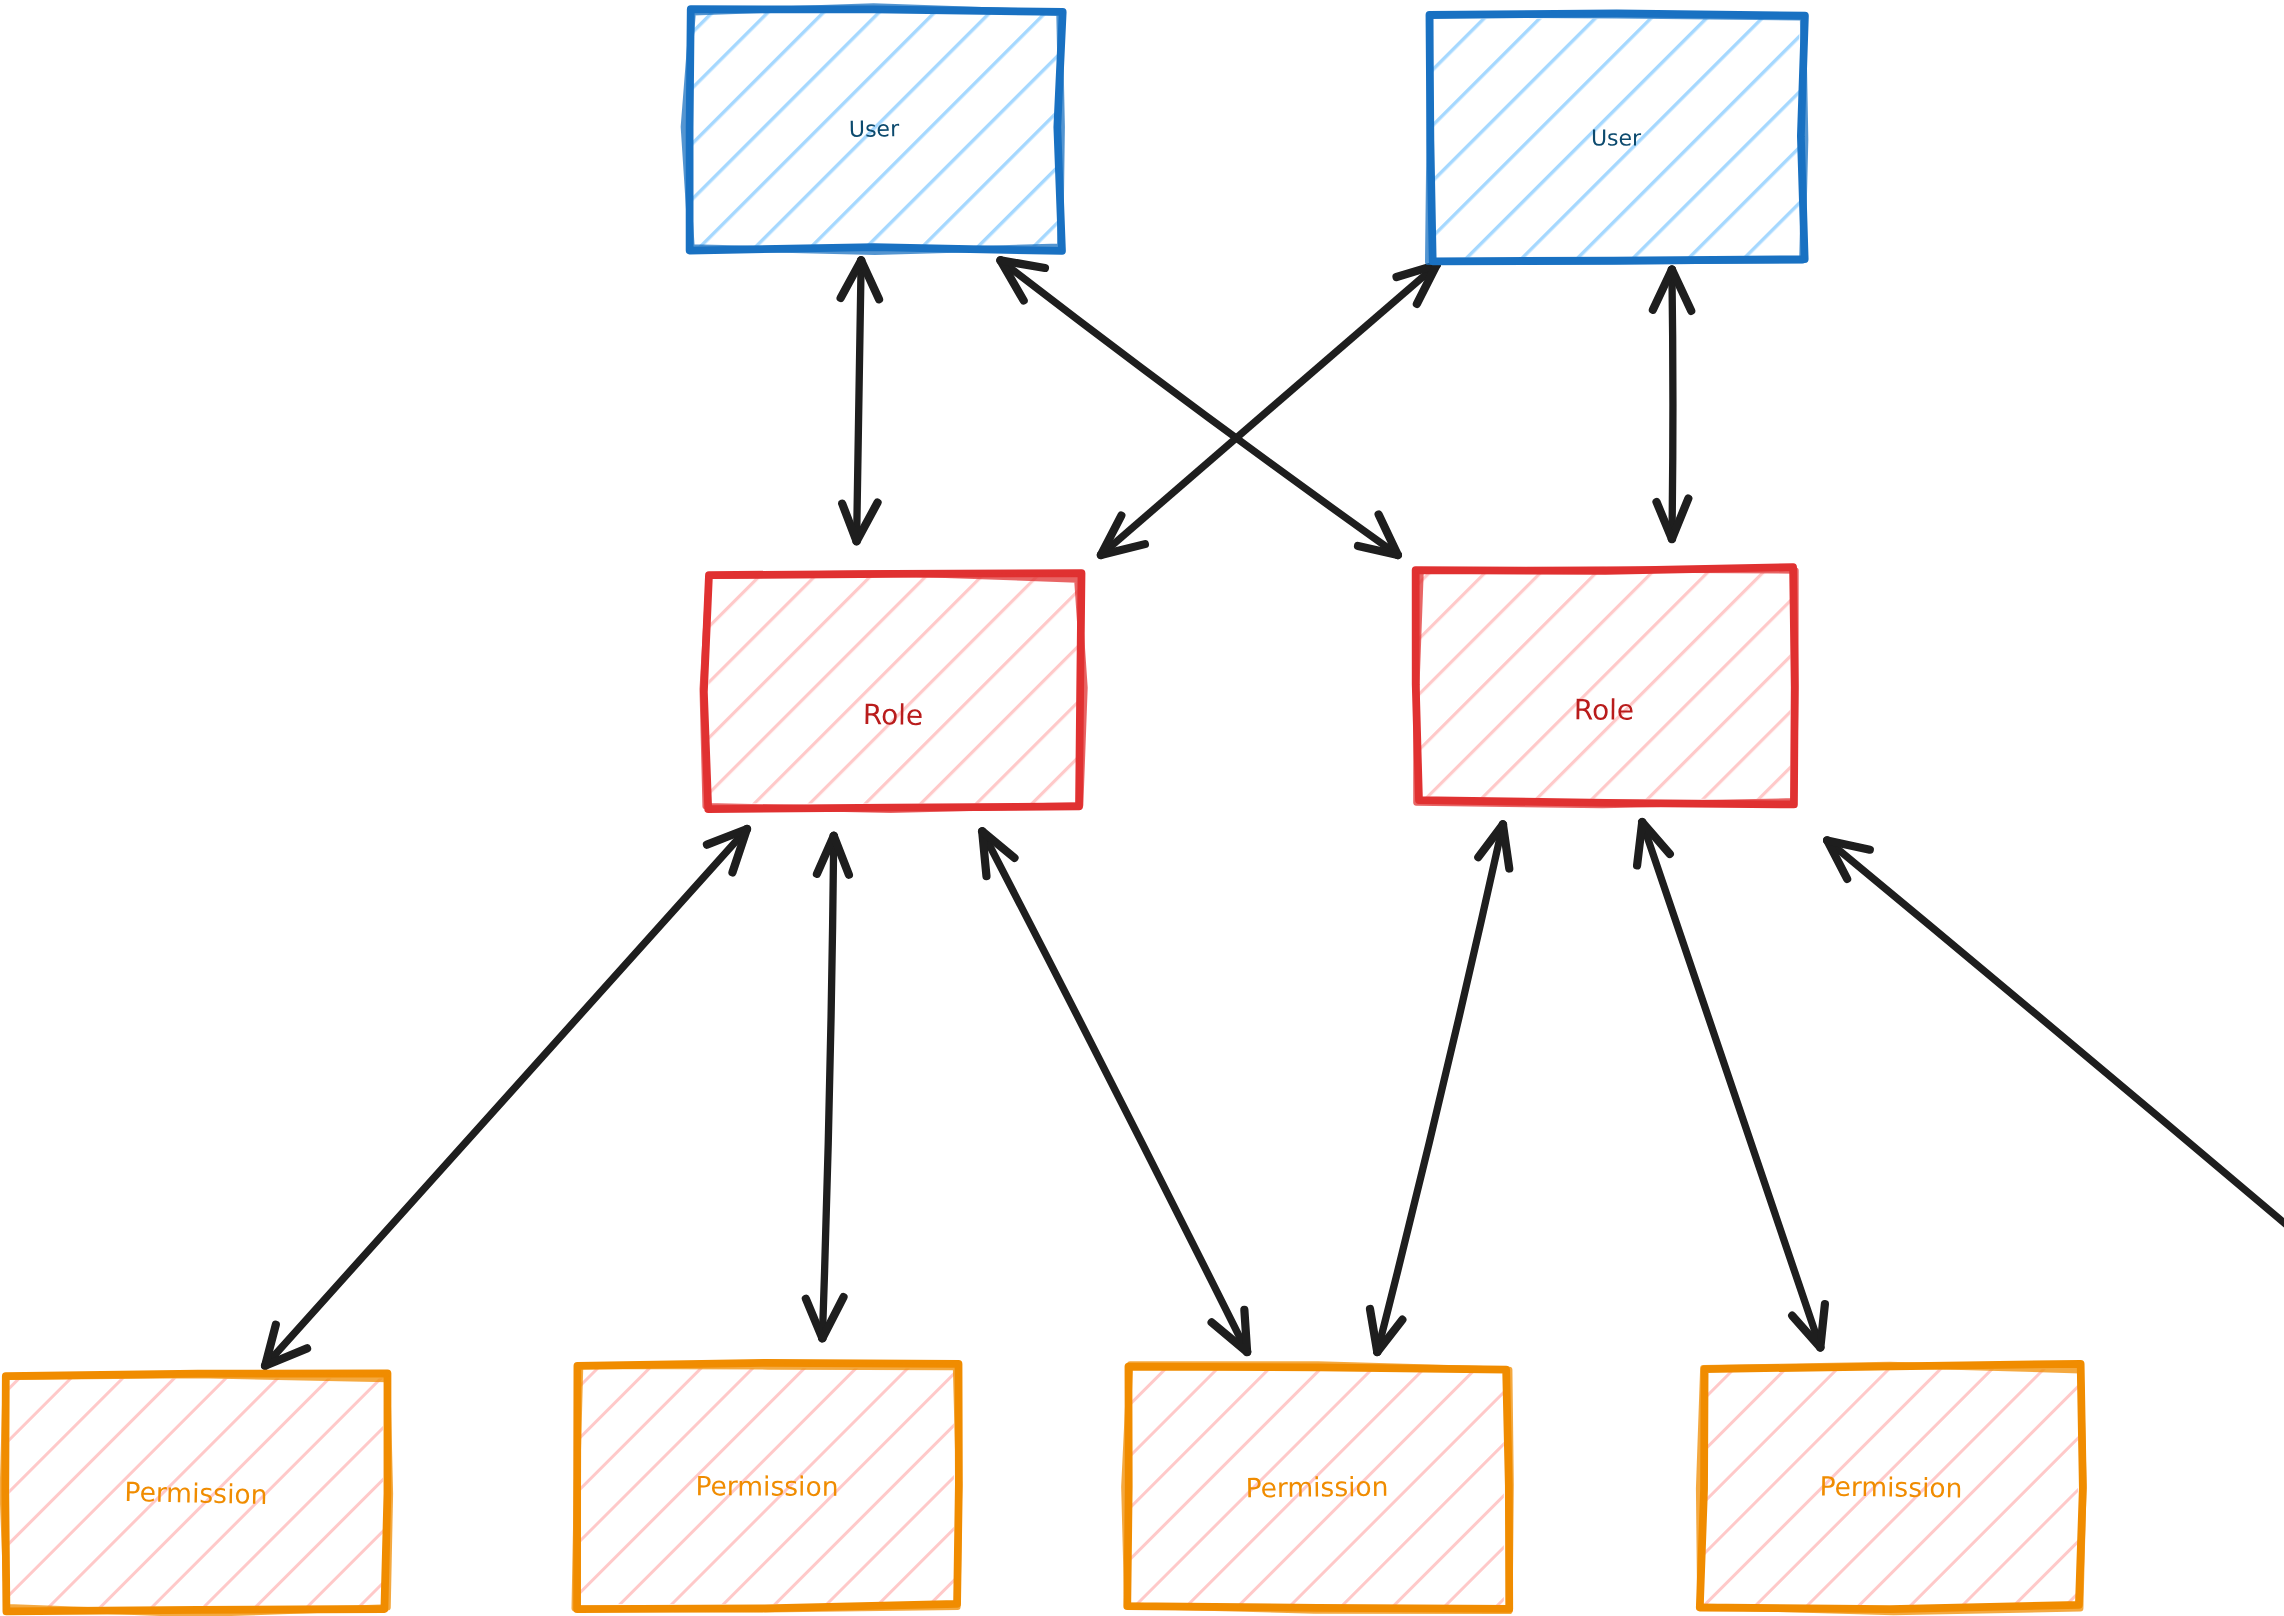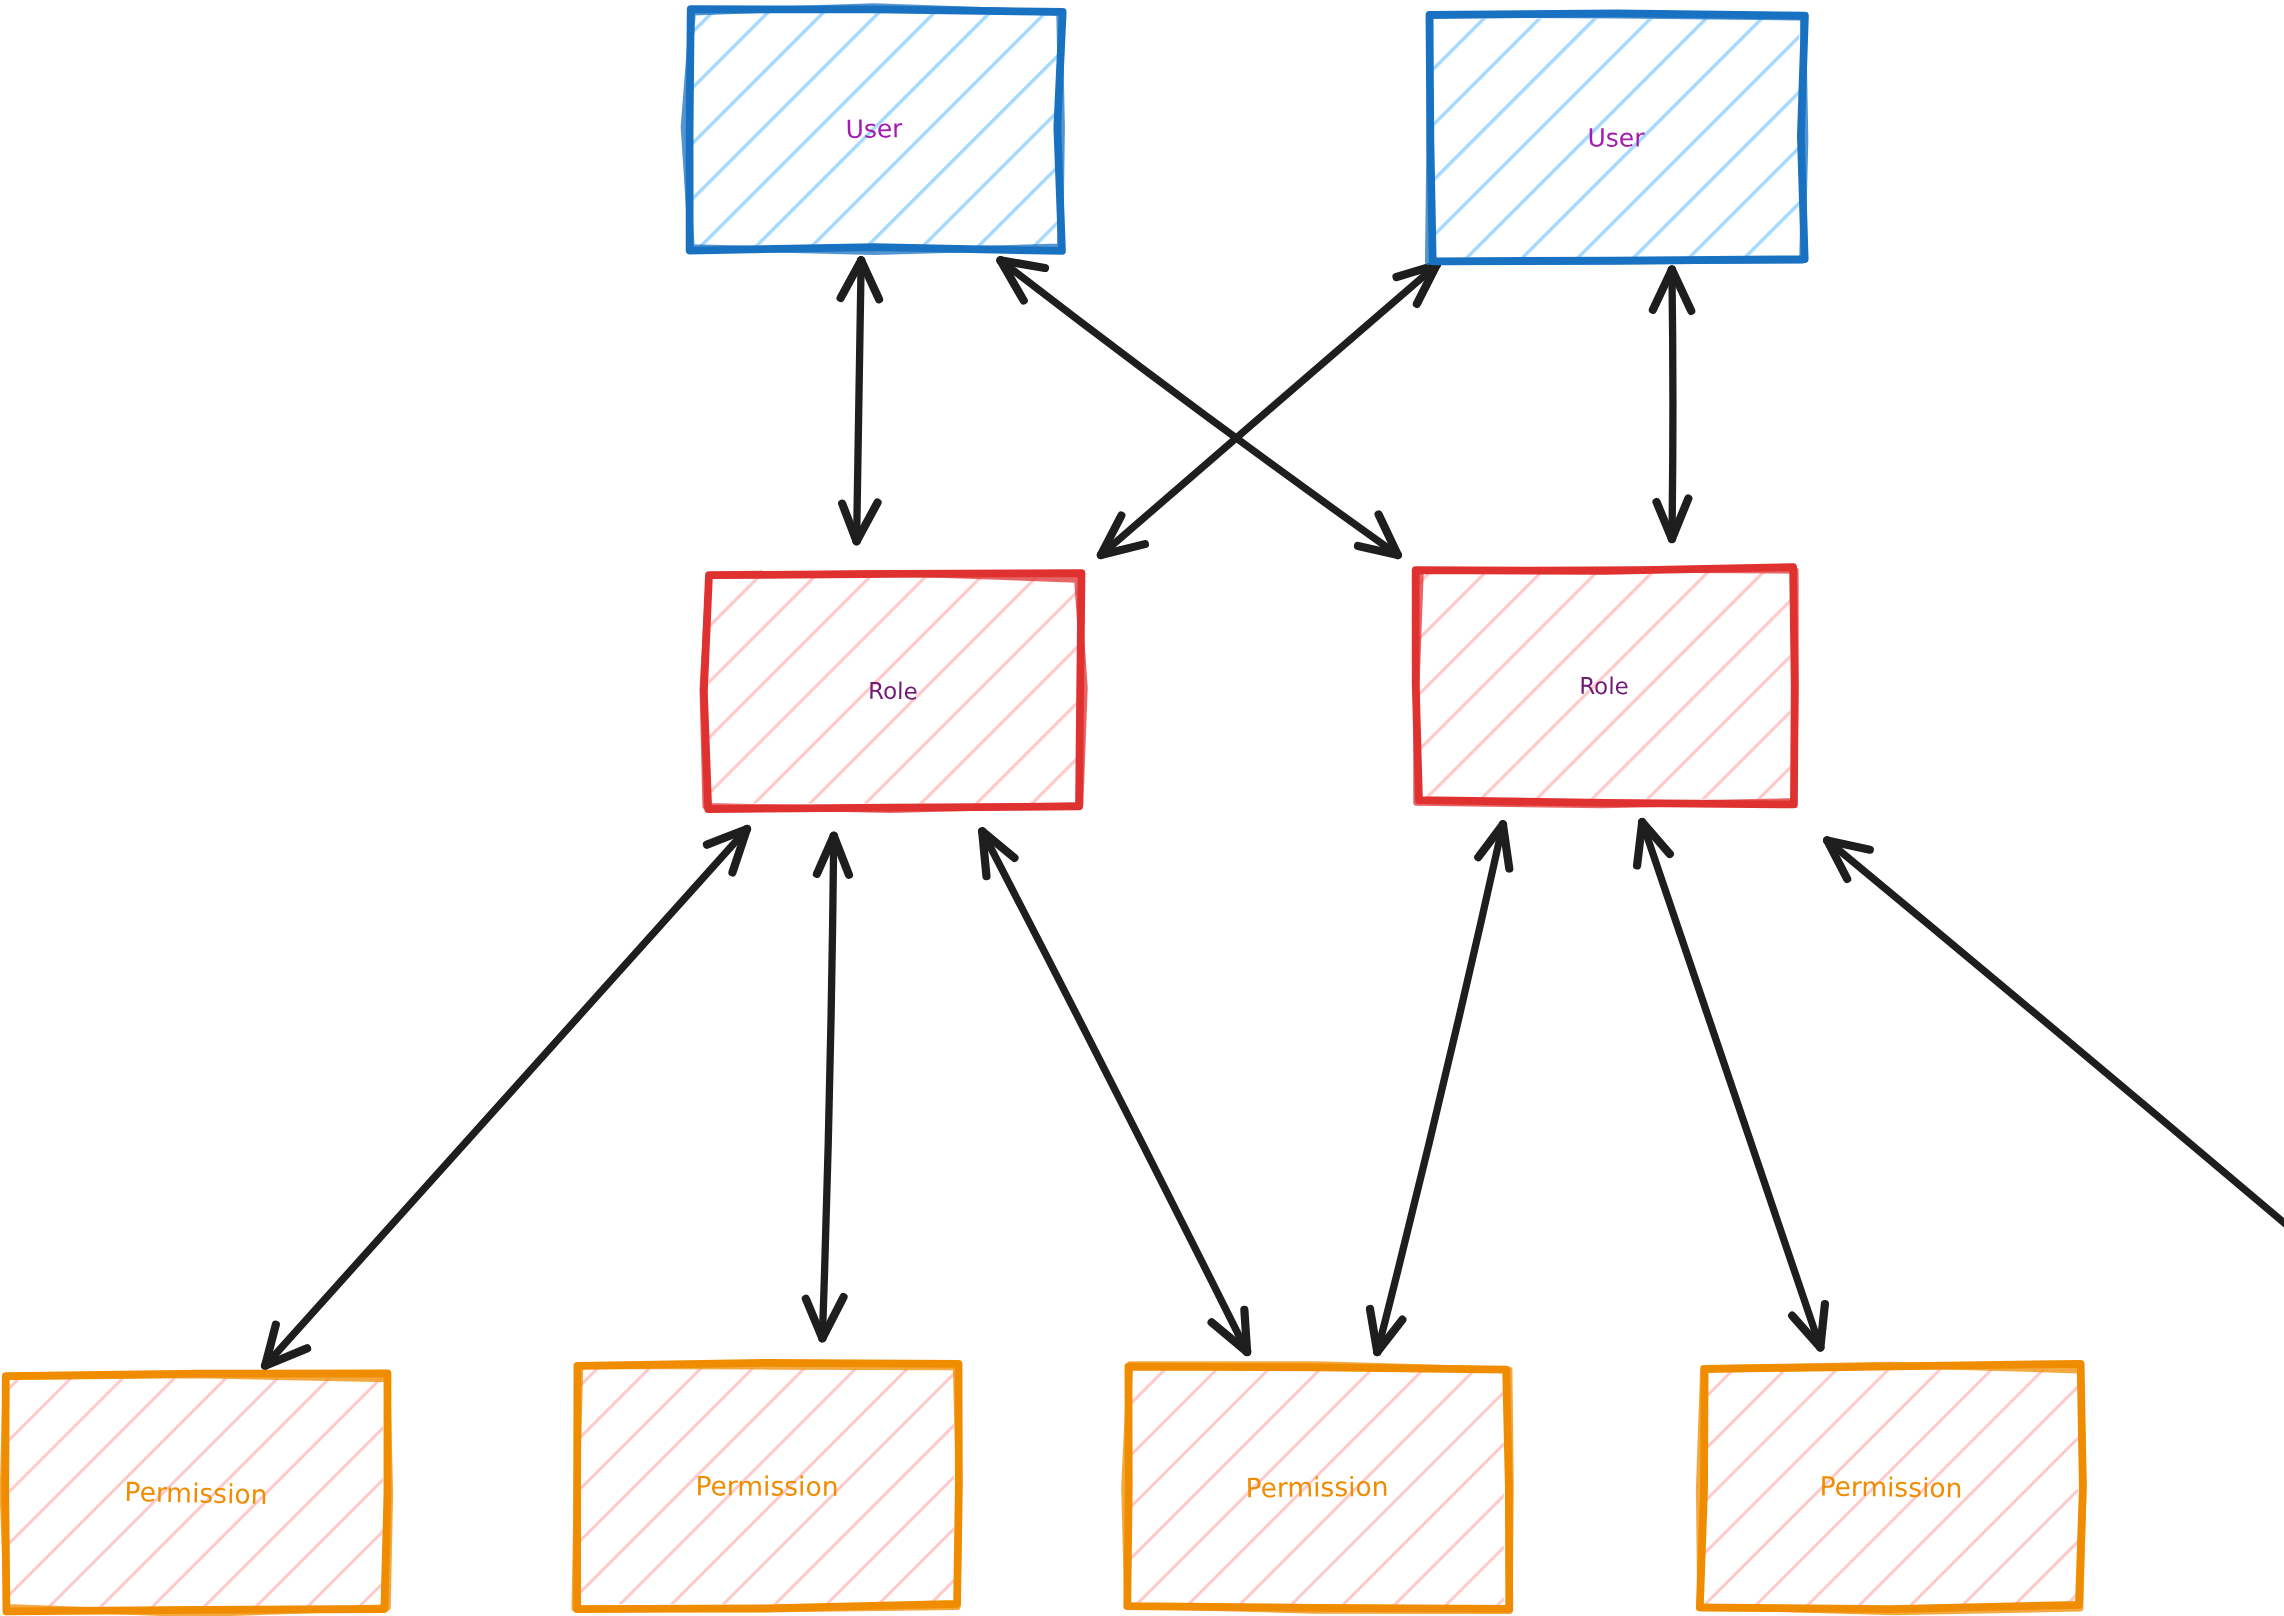--- a/index.html
+++ b/index.html
@@ -2,22 +2,22 @@
 <html style="font-size:7.3px"><head>
 <meta charset="utf-8">
 <style>
   html,body{margin:0;padding:0;background:#ffffff;}
   #stage{position:relative;width:2729px;height:1616px;background:#ffffff;overflow:hidden;
          font-family:"DejaVu Sans", sans-serif;}
   #canvas{position:absolute;left:0;top:0;width:2729px;height:1616px;}
   .node-label{position:absolute;transform:translate(-50%,-50%);
               font-family:"DejaVu Sans", sans-serif;font-weight:400;
               white-space:nowrap;pointer-events:none;}
-  .lbl-user{font-size:25px;color:#a21caf;}
-  .lbl-role{font-size:23px;color:#701a75;}
+  .lbl-user{font-size:22px;color:#0c4a6e;}
+  .lbl-role{font-size:28px;color:#b91c1c;margin-top:24px;}
   .lbl-perm{font-size:26.5px;color:#f08c00;}
   .hit{position:absolute;}
 </style>
 </head>
 <body>
 
 <div id="stage">
   <svg id="canvas" viewBox="0 0 5974 3538" xmlns="http://www.w3.org/2000/svg">
     <defs>
       <pattern id="hatch-blue" patternUnits="userSpaceOnUse" width="86" height="86" patternTransform="rotate(45)">

